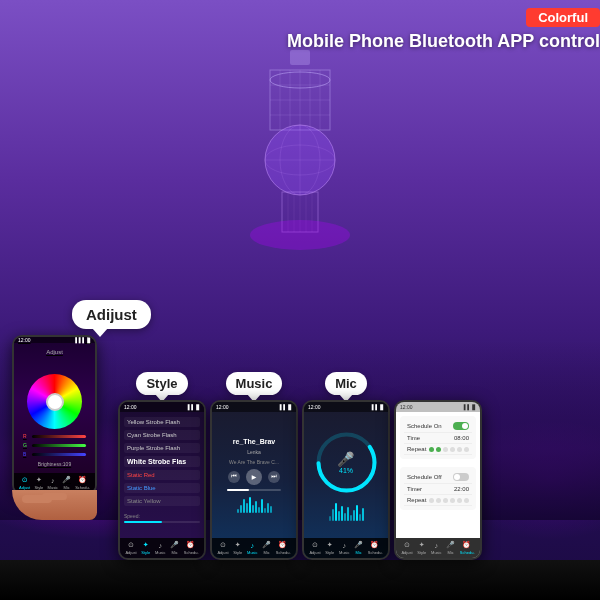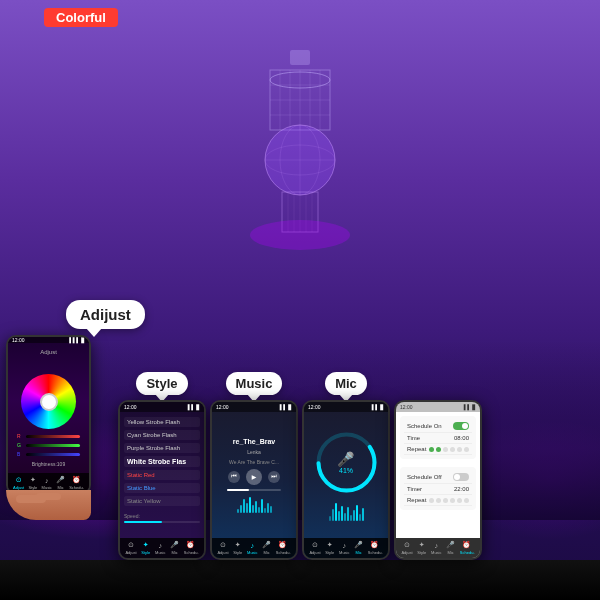--- a/index.html
+++ b/index.html
@@ -28,23 +28,22 @@
       height: 180px;
       background: linear-gradient(180deg, transparent 0%, rgba(40,10,80,0.6) 60%, rgba(20,5,50,0.9) 100%);
       z-index: 1;
     }
 
     
     .header {
       position: absolute;
       top: 8px;
       left: 0; right: 0;
-      text-align: left;
+      text-align: right;
       z-index: 10;
-      padding-left: 44px;
     }
 
     .colorful-badge {
       display: inline-block;
       background: #ff3b30;
       color: white;
       font-size: 13px;
       font-weight: bold;
       padding: 2px 12px;
       border-radius: 4px;
@@ -388,22 +387,23 @@
       left: 0; right: 0;
       display: flex;
       justify-content: center;
       z-index: 2;
     }
 
     
     .hand-phone {
       position: absolute;
       bottom: 80px;
-      left: 6px;
+      left: 12px;
       z-index: 8;
+      text-decoration: underline;
     }
 
     
     .adijust-bubble {
       background: white;
       border-radius: 14px;
       padding: 6px 14px;
       font-size: 15px;
       font-weight: bold;
       color: #222;
@@ -508,20 +508,21 @@
     <line x1="112" y1="142" x2="112" y2="182" stroke="rgba(200,150,255,0.2)" stroke-width="0.5"></line>
 
     <ellipse cx="100" cy="185" rx="50" ry="15" fill="rgba(180,0,255,0.3)"></ellipse>
   </svg>
 </div>
 
 <div class="header">
   <div>
     <span class="colorful-badge">Colorful</span>
   </div>
+  <div class="main-title">Mobile Phone Bluetooth APP control</div>
 </div>
 
 <div class="hand-phone">
 
   <div class="adijust-bubble">Adijust</div>
 
   <div style="margin-top: 45px; position: relative;">
     <div class="phone-frame large" style="width:85px; height:160px;">
       <div class="phone-screen adjust-screen">
         <div class="status-bar">

